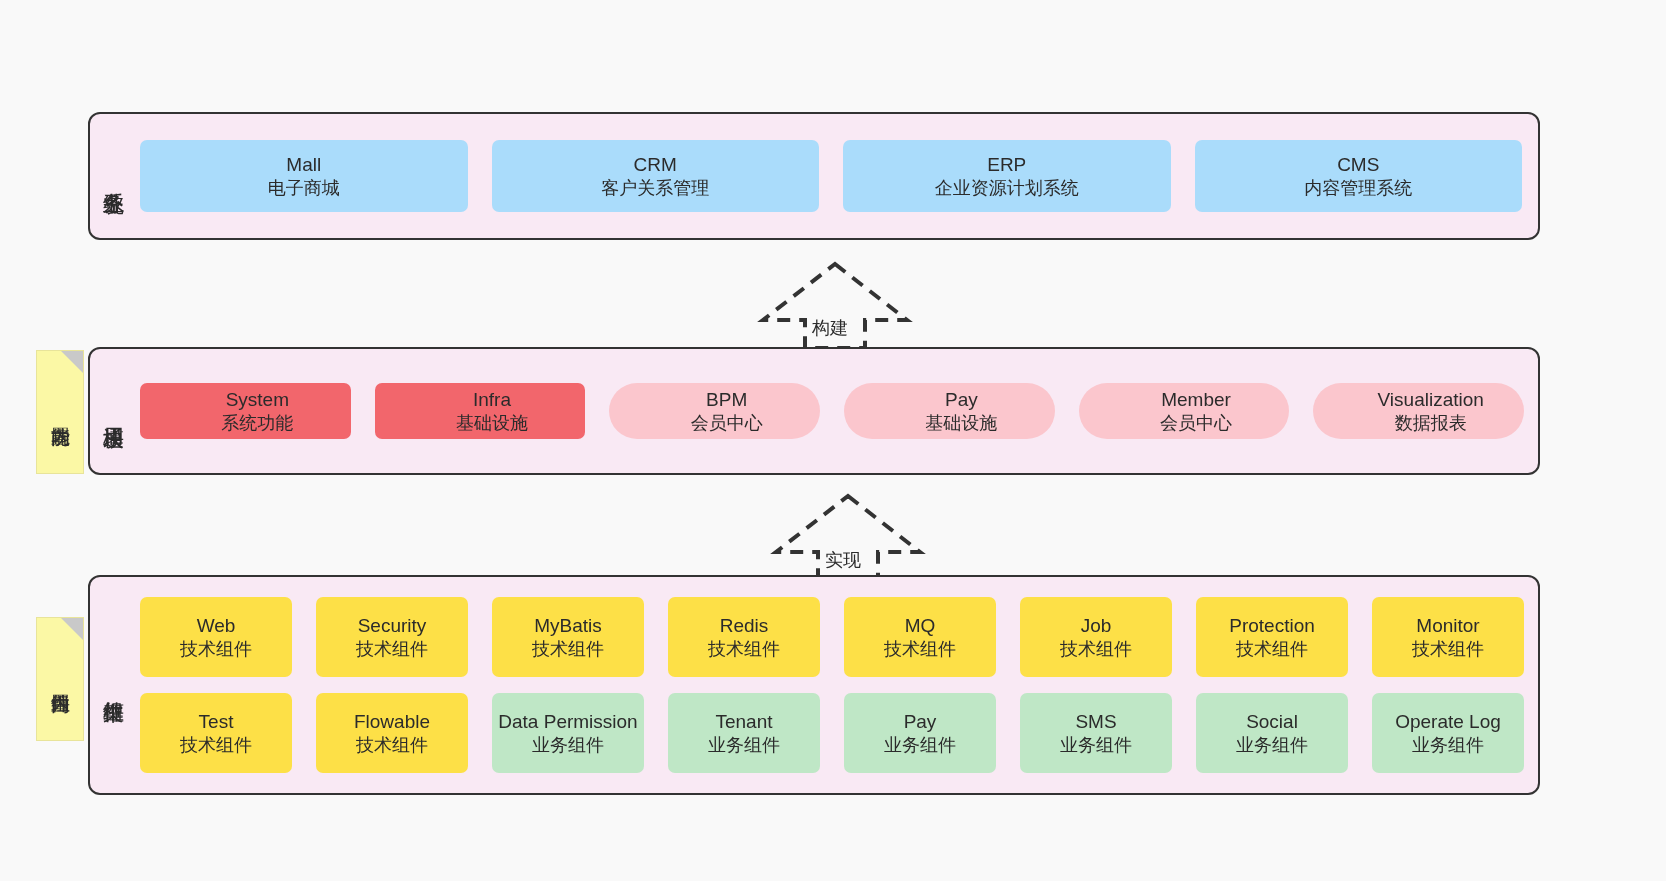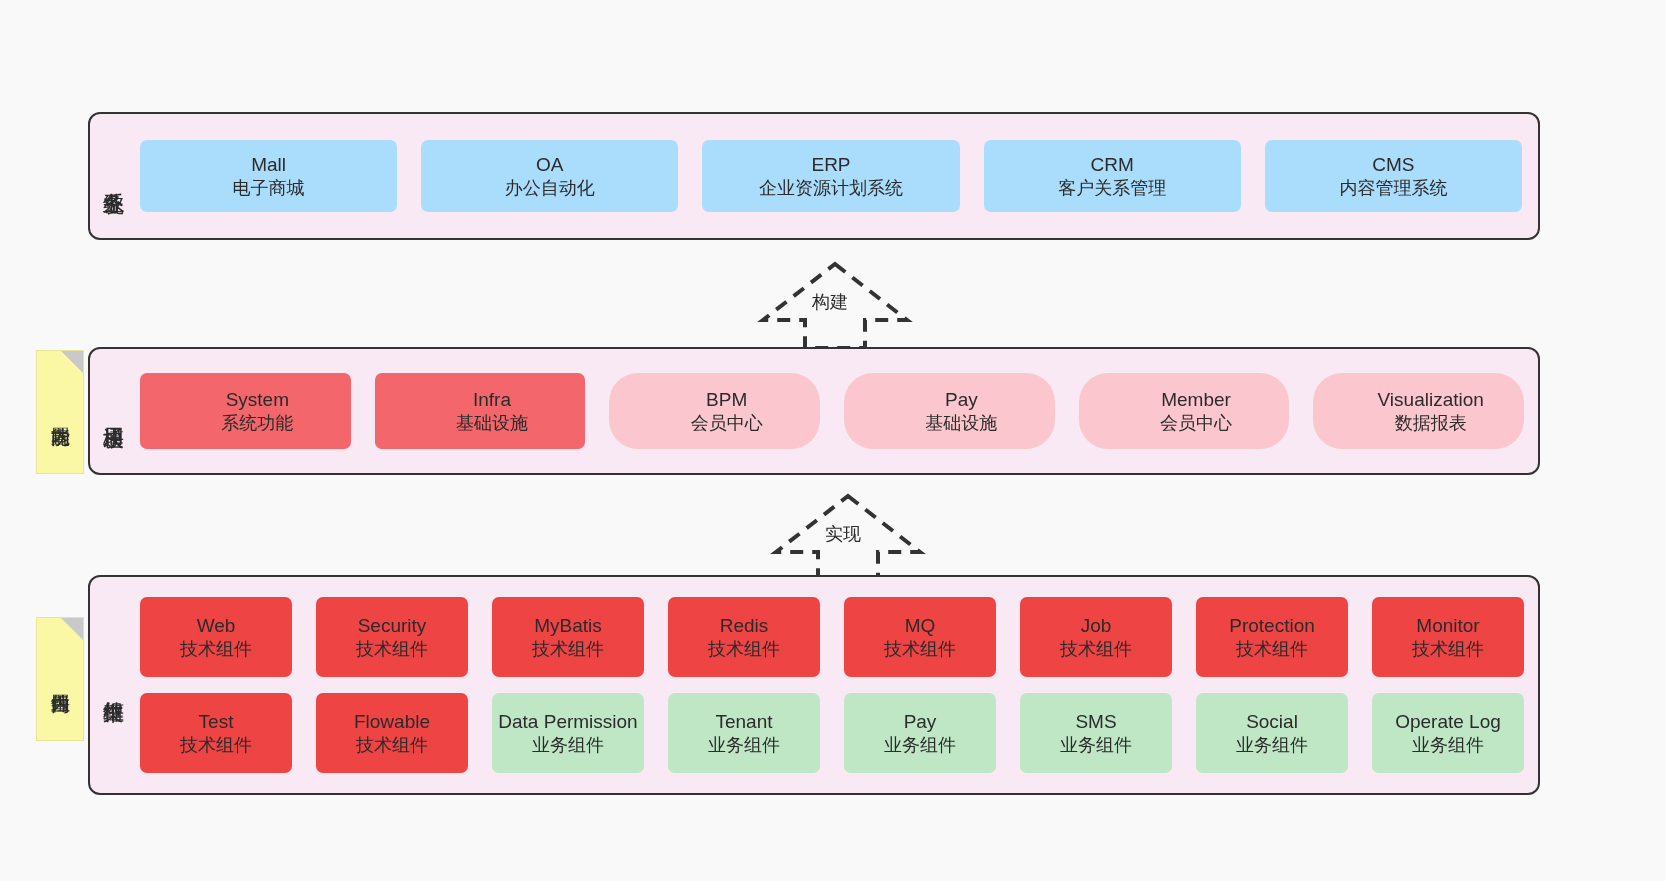--- a/index.html
+++ b/index.html
@@ -70,30 +70,30 @@
     color: #2b2b2b;
     line-height: 1.26;
     padding: 6px 4px;
   }
   .node .t1 { font-size: 19px; }
   .node .t2 { font-size: 18px; font-family: Liberation Serif, serif; }
 
   .n-blue       { background: #aadcfb; }
   .n-red        { background: #f2666c; }
   .n-pink       { background: #fbc6cd; border-radius: 29px; }
-  .n-green      { background: #ef4444; }
+  .n-green      { background: #fde047; }
   .n-lightgreen { background: #bfe7c6; text-align: right; }
 
   
   #layer-business { left: 88px;  top: 112px; width: 1452px; height: 128px; }
   #layer-business .layer-body { padding-right: 16px; }
   #layer-business .node { height: 72px; }
 
   #layer-common   { left: 88px;  top: 347px; width: 1452px; height: 128px; }
-  #layer-common .node { height: 76px; padding-left: 28px; }
+  #layer-common .node { height: 56px; padding-left: 28px; }
 
   #layer-framework{ left: 88px;  top: 575px; width: 1452px; height: 220px; }
   #layer-framework .layer-body { gap: 16px; }
   #layer-framework .node { height: 80px; }
 
   
   .sticky {
     position: absolute;
     width: 48px;
     background: #fbf8a5;
@@ -122,50 +122,47 @@
   #sticky-framework { left: 36px; top: 617px; height: 124px; }
 
   
   .arrow-svg { position: absolute; }
   .arrow-label {
     position: absolute;
     font-size: 18px;
     color: #2b2b2b;
     background: transparent;
     white-space: nowrap;
+    margin-top: 26px;
   }
   #arrow-build-svg  { left: 755px; top: 258px; }
   #arrow-build-lbl  { left: 812px; top: 290px; }
   #arrow-impl-svg   { left: 768px; top: 490px; }
   #arrow-impl-lbl   { left: 825px; top: 522px; }
 </style>
 </head>
 <body>
 
 <div id="canvas">
 
   <div class="layer" id="layer-business">
     <div class="layer-title">业务系统</div>
     <div class="layer-body">
       <div class="row">
         <div class="node n-blue">
           <span class="t1">Mall</span>
           <span class="t2">电子商城</span>
         </div>
         <div class="node n-blue">
-          <span class="t1">OA</span>
-          <span class="t2">办公自动化</span>
+          <span class="t1">CRM</span>
+          <span class="t2">客户关系管理</span>
         </div>
         <div class="node n-blue">
           <span class="t1">ERP</span>
           <span class="t2">企业资源计划系统</span>
-        </div>
-        <div class="node n-blue">
-          <span class="t1">CRM</span>
-          <span class="t2">客户关系管理</span>
         </div>
         <div class="node n-blue">
           <span class="t1">CMS</span>
           <span class="t2">内容管理系统</span>
         </div>
       </div>
     </div>
   </div>
 
   <svg class="arrow-svg" id="arrow-build-svg" width="160" height="95" viewBox="0 0 160 95">

